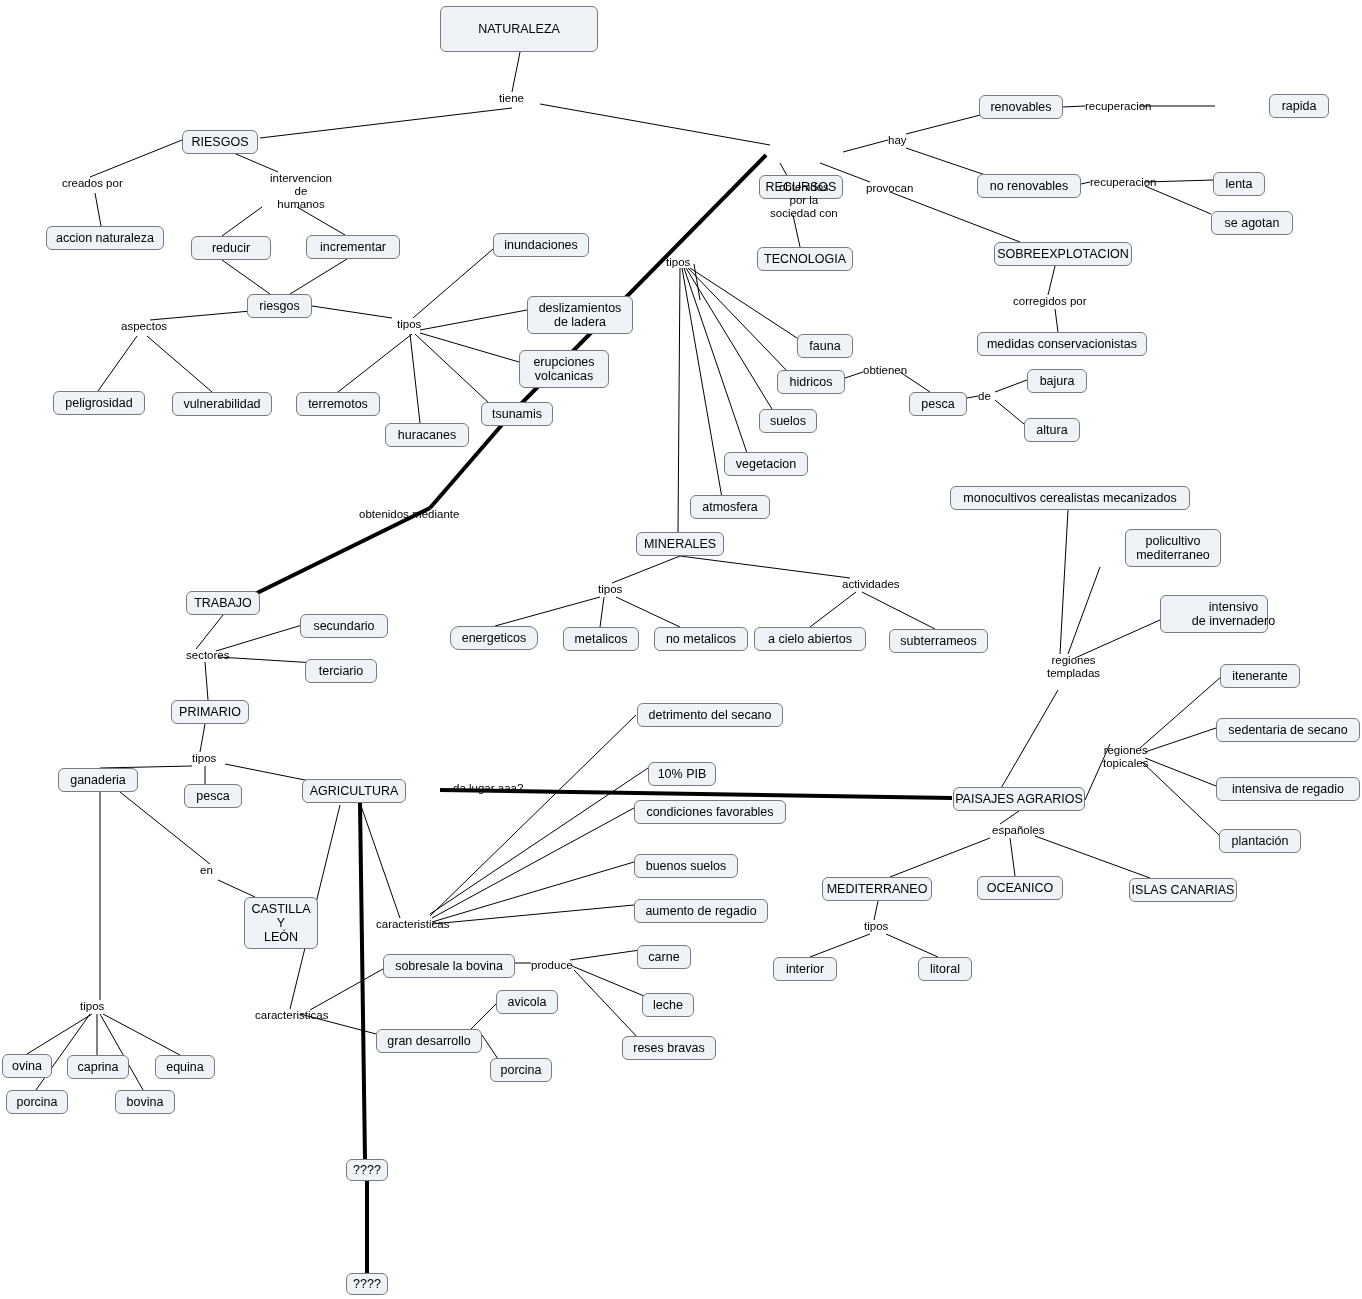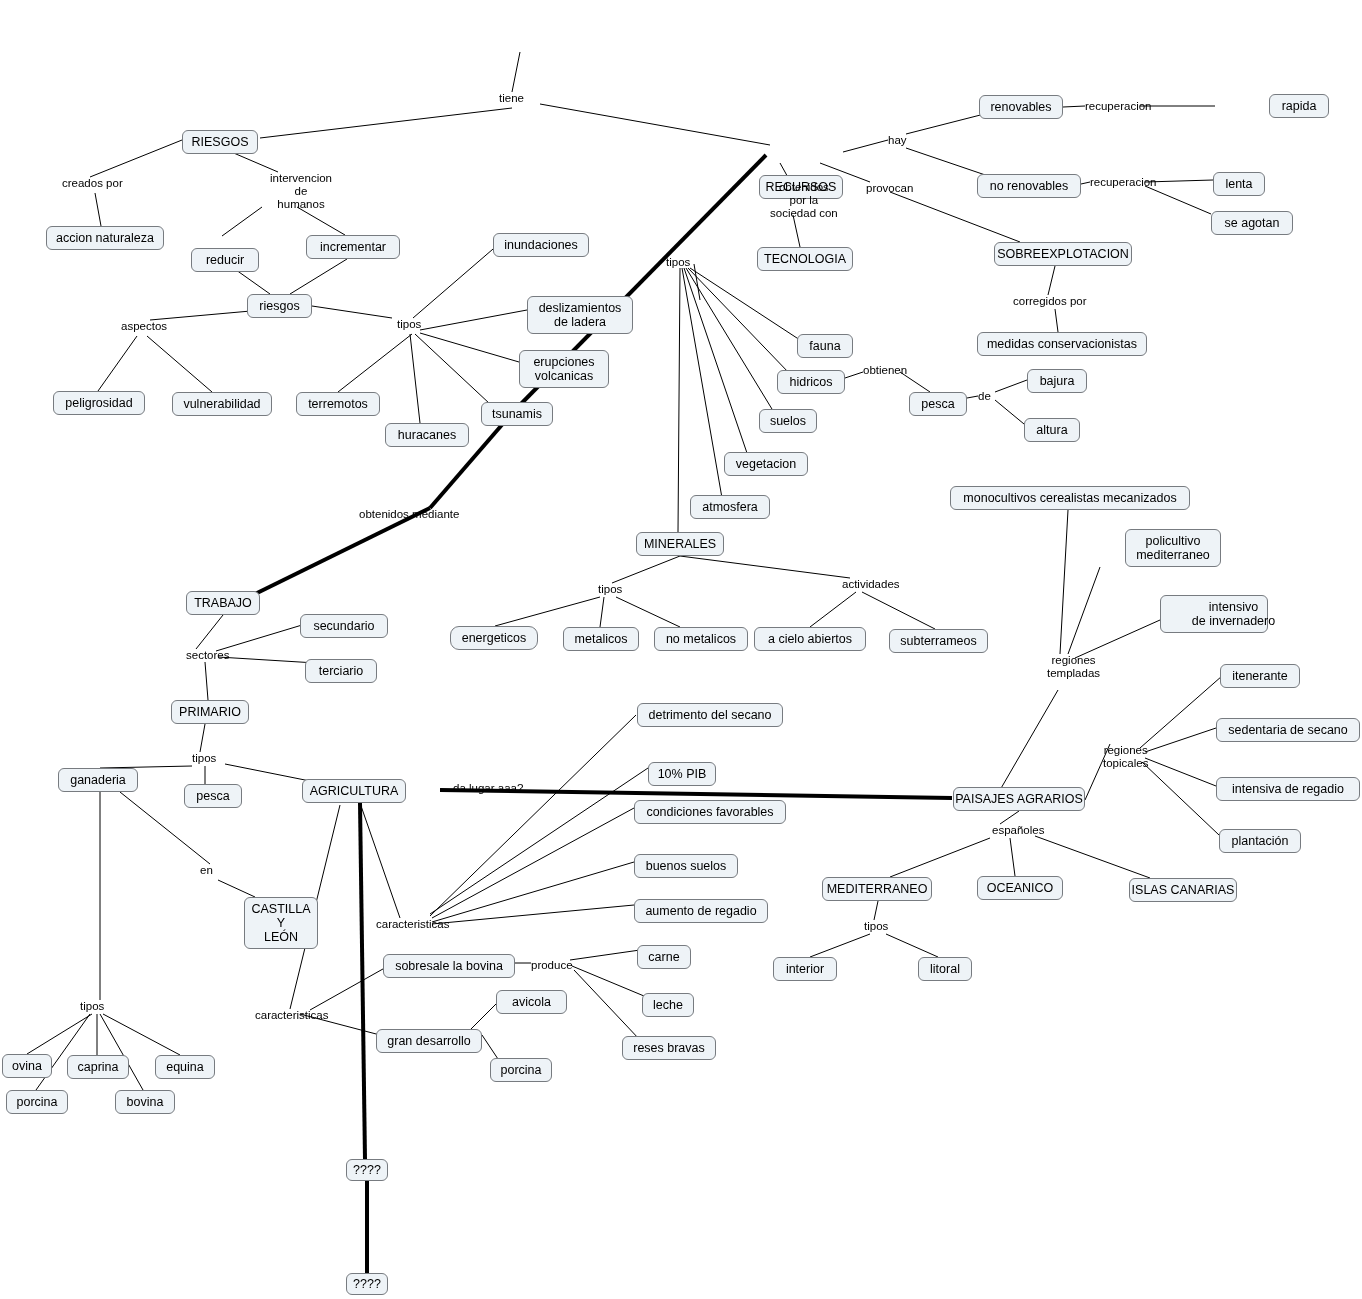--- a/index.html
+++ b/index.html
@@ -155,32 +155,33 @@
       <line x1="1145" y1="752" x2="1216" y2="728" stroke="#000000" stroke-width="1"></line>
       <line x1="1145" y1="758" x2="1216" y2="786" stroke="#000000" stroke-width="1"></line>
       <line x1="1142" y1="762" x2="1219" y2="835" stroke="#000000" stroke-width="1"></line>
       <line x1="766" y1="155" x2="513" y2="412" stroke="#000000" stroke-width="4"></line>
       <line x1="513" y1="412" x2="430" y2="508" stroke="#000000" stroke-width="4"></line>
       <line x1="430" y1="508" x2="255" y2="594" stroke="#000000" stroke-width="4"></line>
       <line x1="440" y1="790" x2="952" y2="798" stroke="#000000" stroke-width="4"></line>
       <line x1="360" y1="803" x2="365" y2="1159" stroke="#000000" stroke-width="4"></line>
       <line x1="367" y1="1181" x2="367" y2="1273" stroke="#000000" stroke-width="4"></line>
     </svg>
+<div class="node" style="left: 440px; top: 6px; width: 158px; height: 46px;">NATURALEZA</div>
     <div class="node" style="left: 182px; top: 130px; width: 76px; height: 24px;">RIESGOS</div>
     <div class="node" style="left: 759px; top: 139px; width: 84px; height: 24px; margin-top: 36px;">RECURSOS</div>
     <div class="node" style="left: 979px; top: 95px; width: 84px; height: 24px;">renovables</div>
     <div class="node" style="left: 1253px; top: 94px; width: 60px; height: 24px; margin-left: 16px;">rapida</div>
     <div class="node" style="left: 977px; top: 174px; width: 104px; height: 24px;">no renovables</div>
     <div class="node" style="left: 1213px; top: 172px; width: 52px; height: 24px;">lenta</div>
     <div class="node" style="left: 1211px; top: 211px; width: 82px; height: 24px;">se agotan</div>
     <div class="node" style="left: 757px; top: 247px; width: 96px; height: 24px;">TECNOLOGIA</div>
     <div class="node" style="left: 994px; top: 242px; width: 138px; height: 24px;">SOBREEXPLOTACION</div>
     <div class="node" style="left: 977px; top: 332px; width: 170px; height: 24px;">medidas conservacionistas</div>
     <div class="node" style="left: 46px; top: 226px; width: 118px; height: 24px;">accion naturaleza</div>
-    <div class="node" style="left: 191px; top: 248px; width: 68px; height: 24px;">reducir</div>
+    <div class="node" style="left: 191px; top: 236px; width: 80px; height: 24px;">reducir</div>
     <div class="node" style="left: 306px; top: 235px; width: 94px; height: 24px;">incrementar</div>
     <div class="node" style="left: 493px; top: 233px; width: 96px; height: 24px;">inundaciones</div>
     <div class="node" style="left: 247px; top: 294px; width: 65px; height: 24px;">riesgos</div>
     <div class="node" style="left: 527px; top: 296px; width: 106px; height: 38px;">deslizamientos
 de ladera</div>
     <div class="node" style="left: 519px; top: 350px; width: 90px; height: 38px;">erupciones
 volcanicas</div>
     <div class="node" style="left: 53px; top: 391px; width: 92px; height: 24px;">peligrosidad</div>
     <div class="node" style="left: 172px; top: 392px; width: 100px; height: 24px;">vulnerabilidad</div>
     <div class="node" style="left: 296px; top: 392px; width: 84px; height: 24px;">terremotos</div>
@@ -224,21 +225,21 @@
     <div class="node" style="left: 953px; top: 787px; width: 132px; height: 24px;">PAISAJES AGRARIOS</div>
     <div class="node" style="left: 822px; top: 877px; width: 110px; height: 24px;">MEDITERRANEO</div>
     <div class="node" style="left: 977px; top: 876px; width: 86px; height: 24px;">OCEANICO</div>
     <div class="node" style="left: 1129px; top: 878px; width: 108px; height: 24px;">ISLAS CANARIAS</div>
     <div class="node" style="left: 773px; top: 957px; width: 64px; height: 24px;">interior</div>
     <div class="node" style="left: 918px; top: 957px; width: 54px; height: 24px;">litoral</div>
     <div class="node" style="left: 244px; top: 897px; width: 74px; height: 52px;">CASTILLA
 Y
 LEÓN</div>
     <div class="node" style="left: 383px; top: 954px; width: 132px; height: 24px;">sobresale la bovina</div>
-    <div class="node" style="left: 496px; top: 990px; width: 71px; height: 24px;">avicola</div>
+    <div class="node" style="left: 496px; top: 990px; width: 62px; height: 24px;">avicola</div>
     <div class="node" style="left: 376px; top: 1029px; width: 106px; height: 24px;">gran desarrollo</div>
     <div class="node" style="left: 490px; top: 1058px; width: 62px; height: 24px;">porcina</div>
     <div class="node" style="left: 637px; top: 945px; width: 54px; height: 24px;">carne</div>
     <div class="node" style="left: 642px; top: 993px; width: 52px; height: 24px;">leche</div>
     <div class="node" style="left: 622px; top: 1036px; width: 94px; height: 24px;">reses bravas</div>
     <div class="node" style="left: 2px; top: 1054px; width: 50px; height: 24px;">ovina</div>
     <div class="node" style="left: 67px; top: 1055px; width: 62px; height: 24px;">caprina</div>
     <div class="node" style="left: 155px; top: 1055px; width: 60px; height: 24px;">equina</div>
     <div class="node" style="left: 6px; top: 1090px; width: 62px; height: 24px;">porcina</div>
     <div class="node" style="left: 115px; top: 1090px; width: 60px; height: 24px;">bovina</div>

